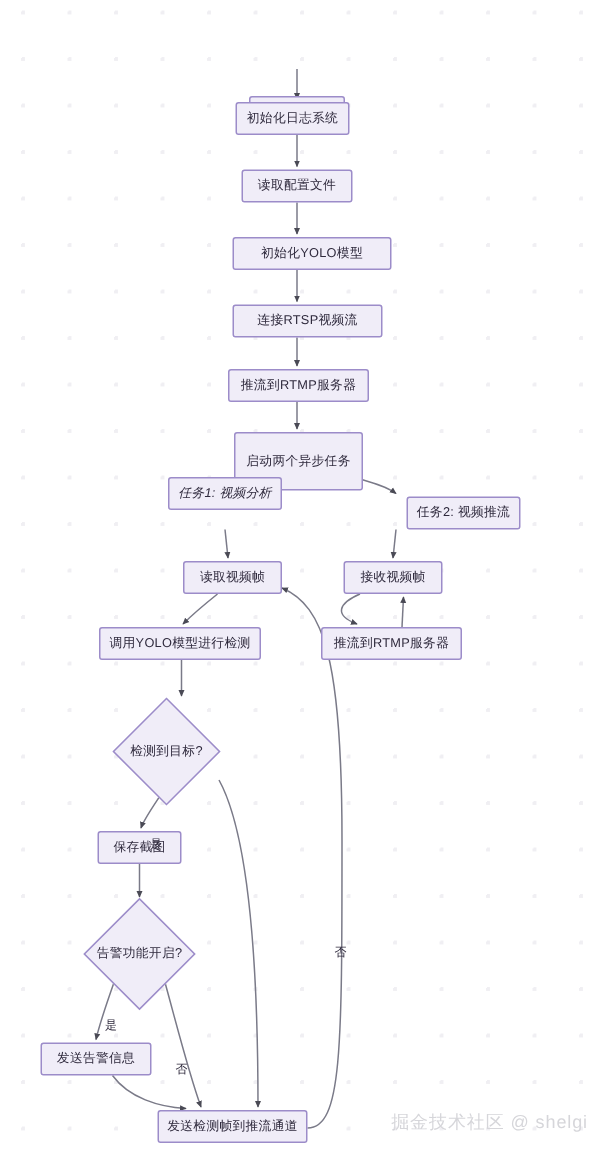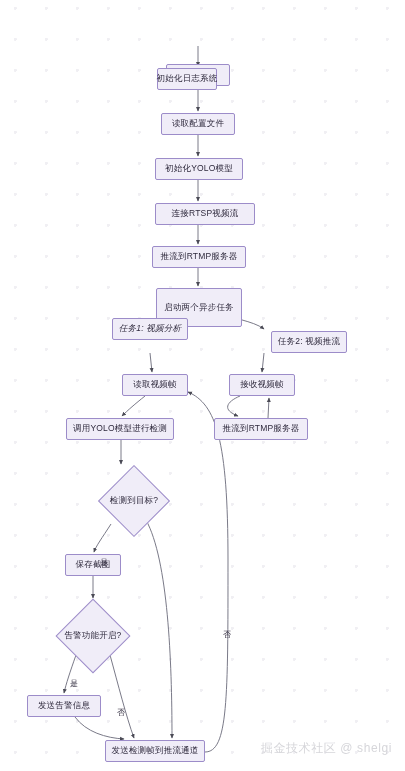--- a/index.html
+++ b/index.html
@@ -123,45 +123,45 @@
       <path d="M 76 655 C 70 672, 66 684, 64 693"></path>
       <path d="M 110 655 C 118 684, 126 716, 134 738"></path>
       <path d="M 75 717 C 86 732, 106 738, 124 739"></path>
       <path d="M 146 520 C 168 560, 172 660, 172 738"></path>
       <path d="M 205 752 C 228 752, 228 700, 228 560 C 228 440, 216 404, 188 392"></path>
     </g>
   </svg>
 
   <div class="node" style="left:166px;top:24px;width:64px;height:22px;margin-top:40px;">程序启动</div>
 
-  <div class="node" style="left:157px;top:68px;width:60px;height:22px;">初始化日志系统</div>
+  <div class="node" style="left:157px;top:68px;width:76px;height:22px;">初始化日志系统</div>
 
   <div class="node" style="left:161px;top:113px;width:74px;height:22px;">读取配置文件</div>
 
-  <div class="node" style="left:155px;top:158px;width:88px;height:22px;">初始化YOLO模型</div>
+  <div class="node" style="left:155px;top:158px;width:106px;height:22px;">初始化YOLO模型</div>
 
   <div class="node" style="left:155px;top:203px;width:100px;height:22px;">连接RTSP视频流</div>
 
   <div class="node" style="left:152px;top:246px;width:94px;height:22px;">推流到RTMP服务器</div>
 
   <div class="node" style="left:156px;top:288px;width:86px;height:39px;">启动两个异步任务</div>
 
   <div class="node" style="left:112px;top:318px;width:76px;height:22px;font-style:italic;">任务1: 视频分析</div>
 
   <div class="node" style="left:227px;top:331px;width:76px;height:22px;margin-left:44px;">任务2: 视频推流</div>
 
   <div class="node" style="left:122px;top:374px;width:66px;height:22px;">读取视频帧</div>
 
   <div class="node" style="left:229px;top:374px;width:66px;height:22px;">接收视频帧</div>
 
   <div class="node" style="left:66px;top:418px;width:108px;height:22px;">调用YOLO模型进行检测</div>
 
   <div class="node" style="left:214px;top:418px;width:94px;height:22px;">推流到RTMP服务器</div>
 
-  <div class="diamond" style="left:99px;top:466px;width:70px;height:70px;">
+  <div class="diamond" style="left:76px;top:466px;width:70px;height:70px;">
     <div class="dshape" style="width:49px;height:49px;"></div>
     <div class="dlabel">检测到目标?</div>
   </div>
 
   <div class="node" style="left:65px;top:554px;width:56px;height:22px;">保存截图</div>
 
   <div class="diamond" style="left:57px;top:600px;width:72px;height:72px;">
     <div class="dshape" style="width:51px;height:51px;"></div>
     <div class="dlabel">告警功能开启?</div>
   </div>

